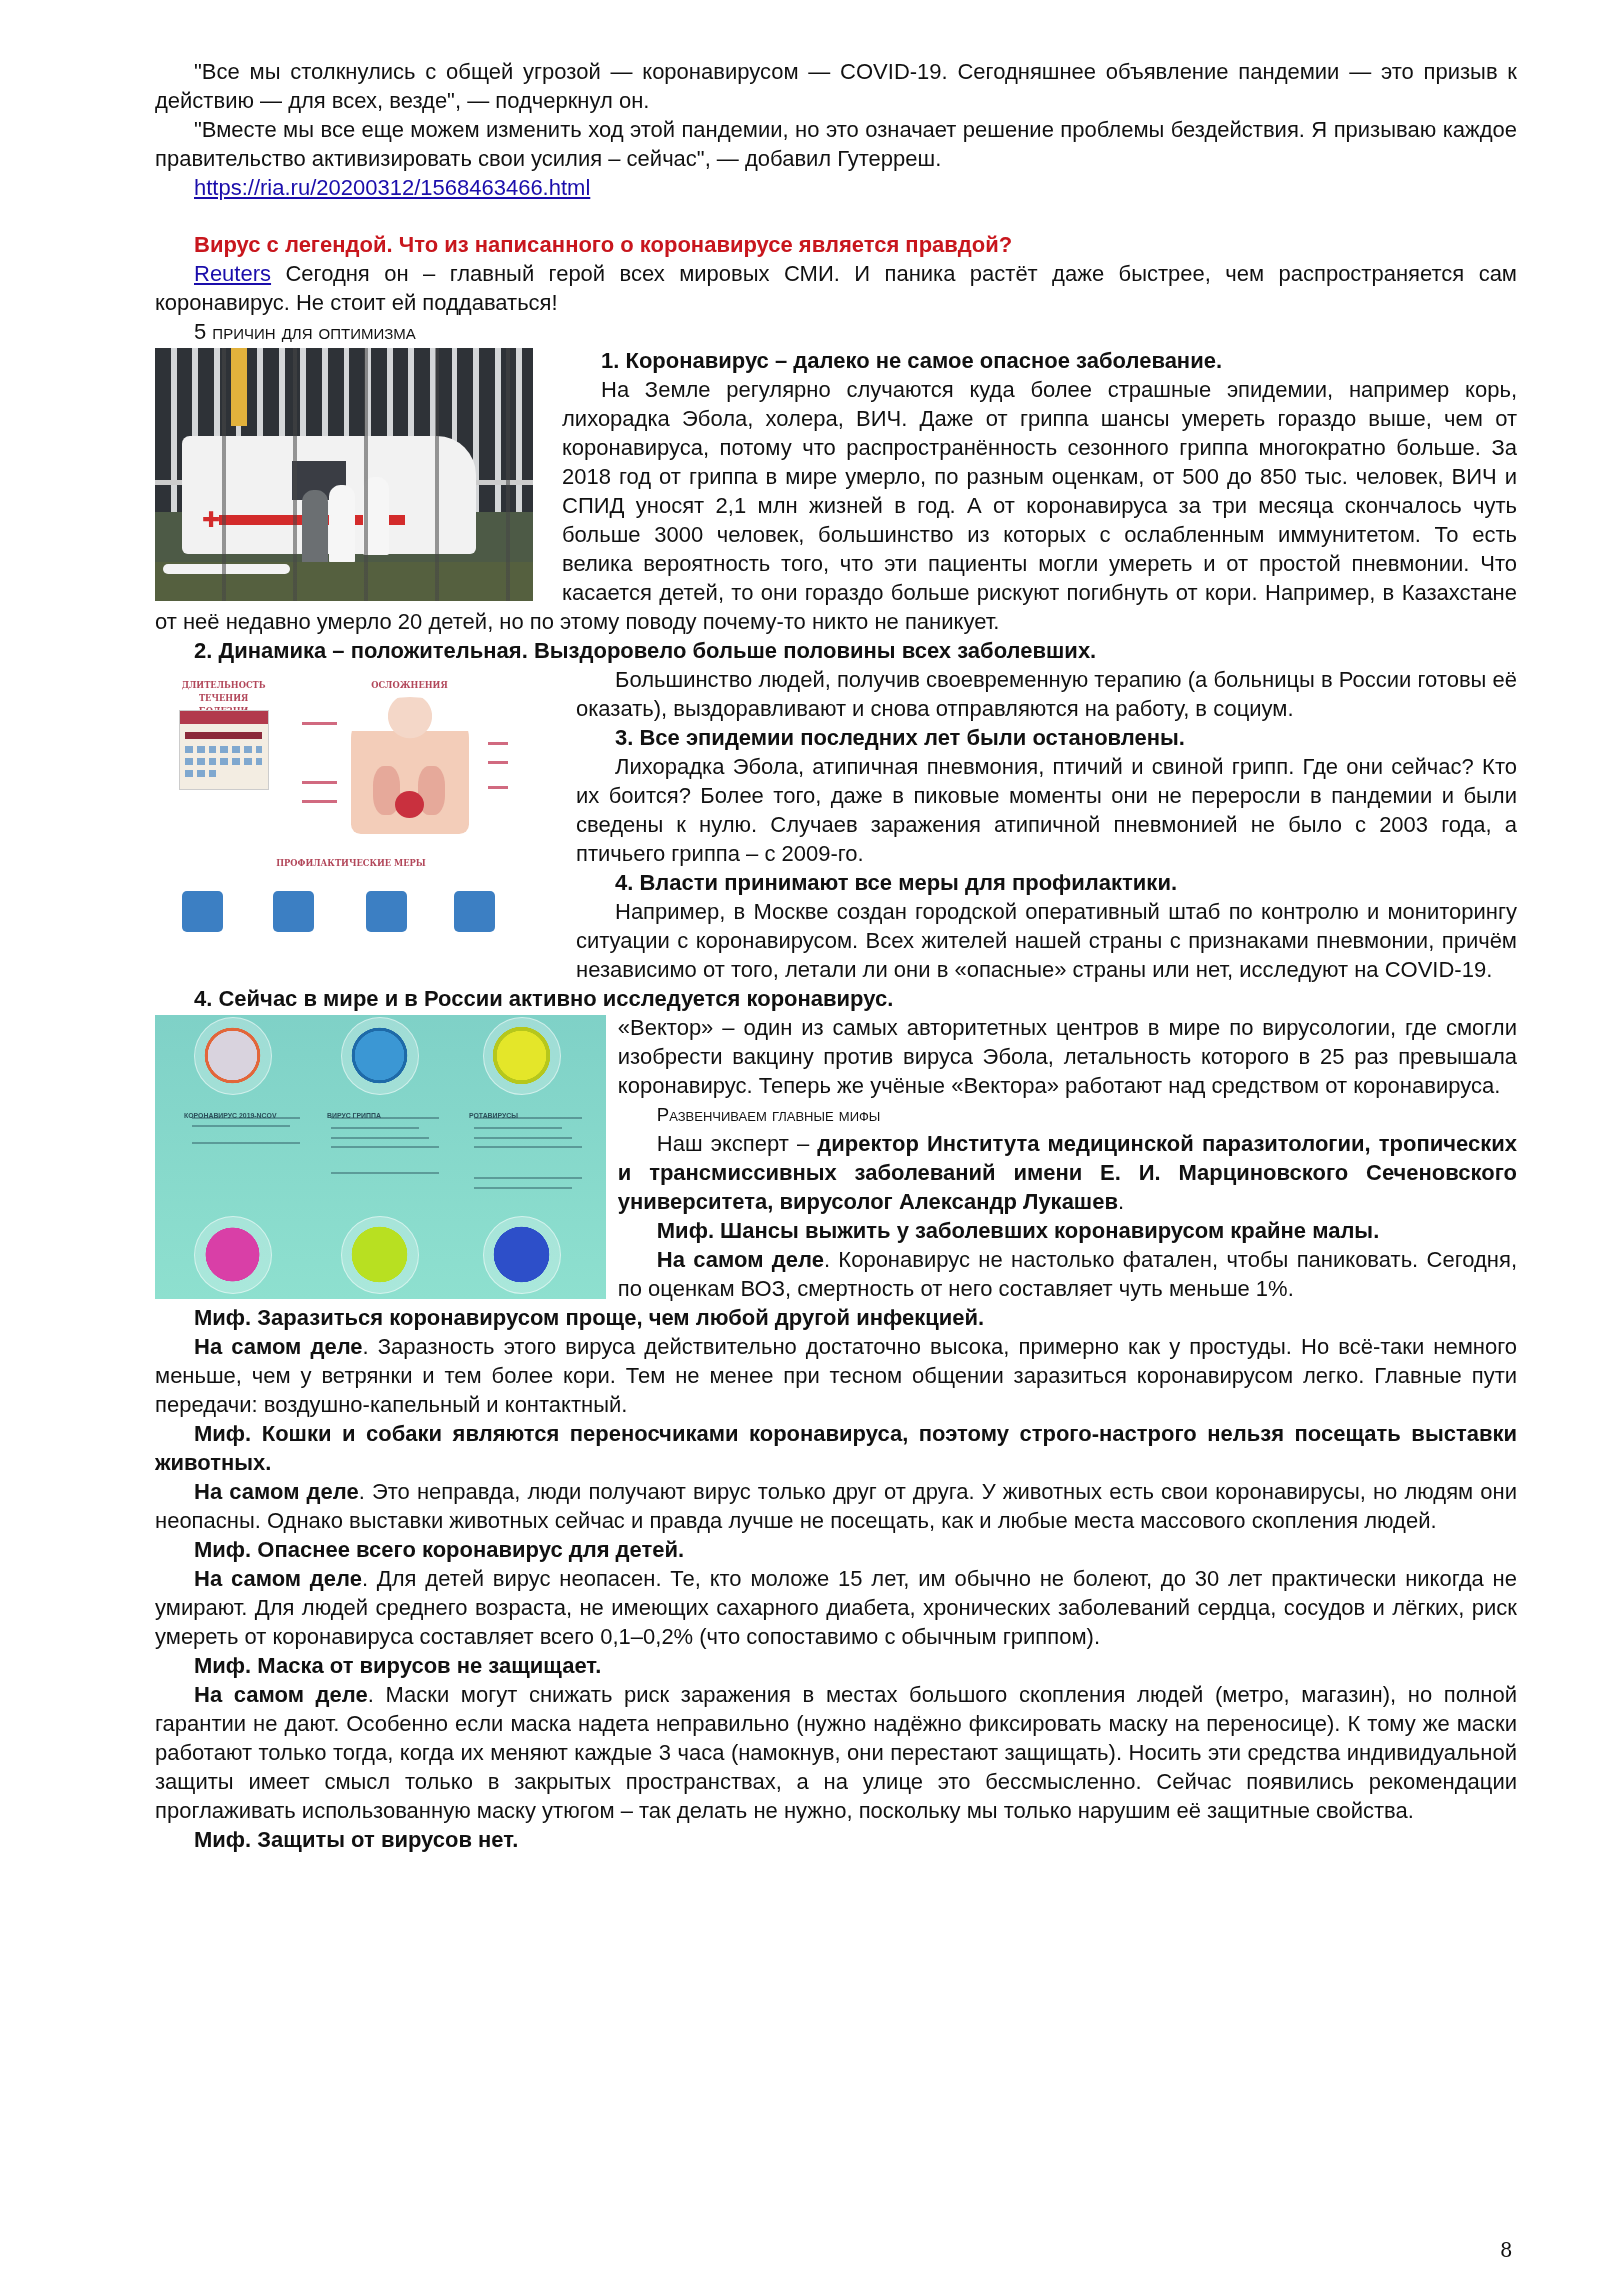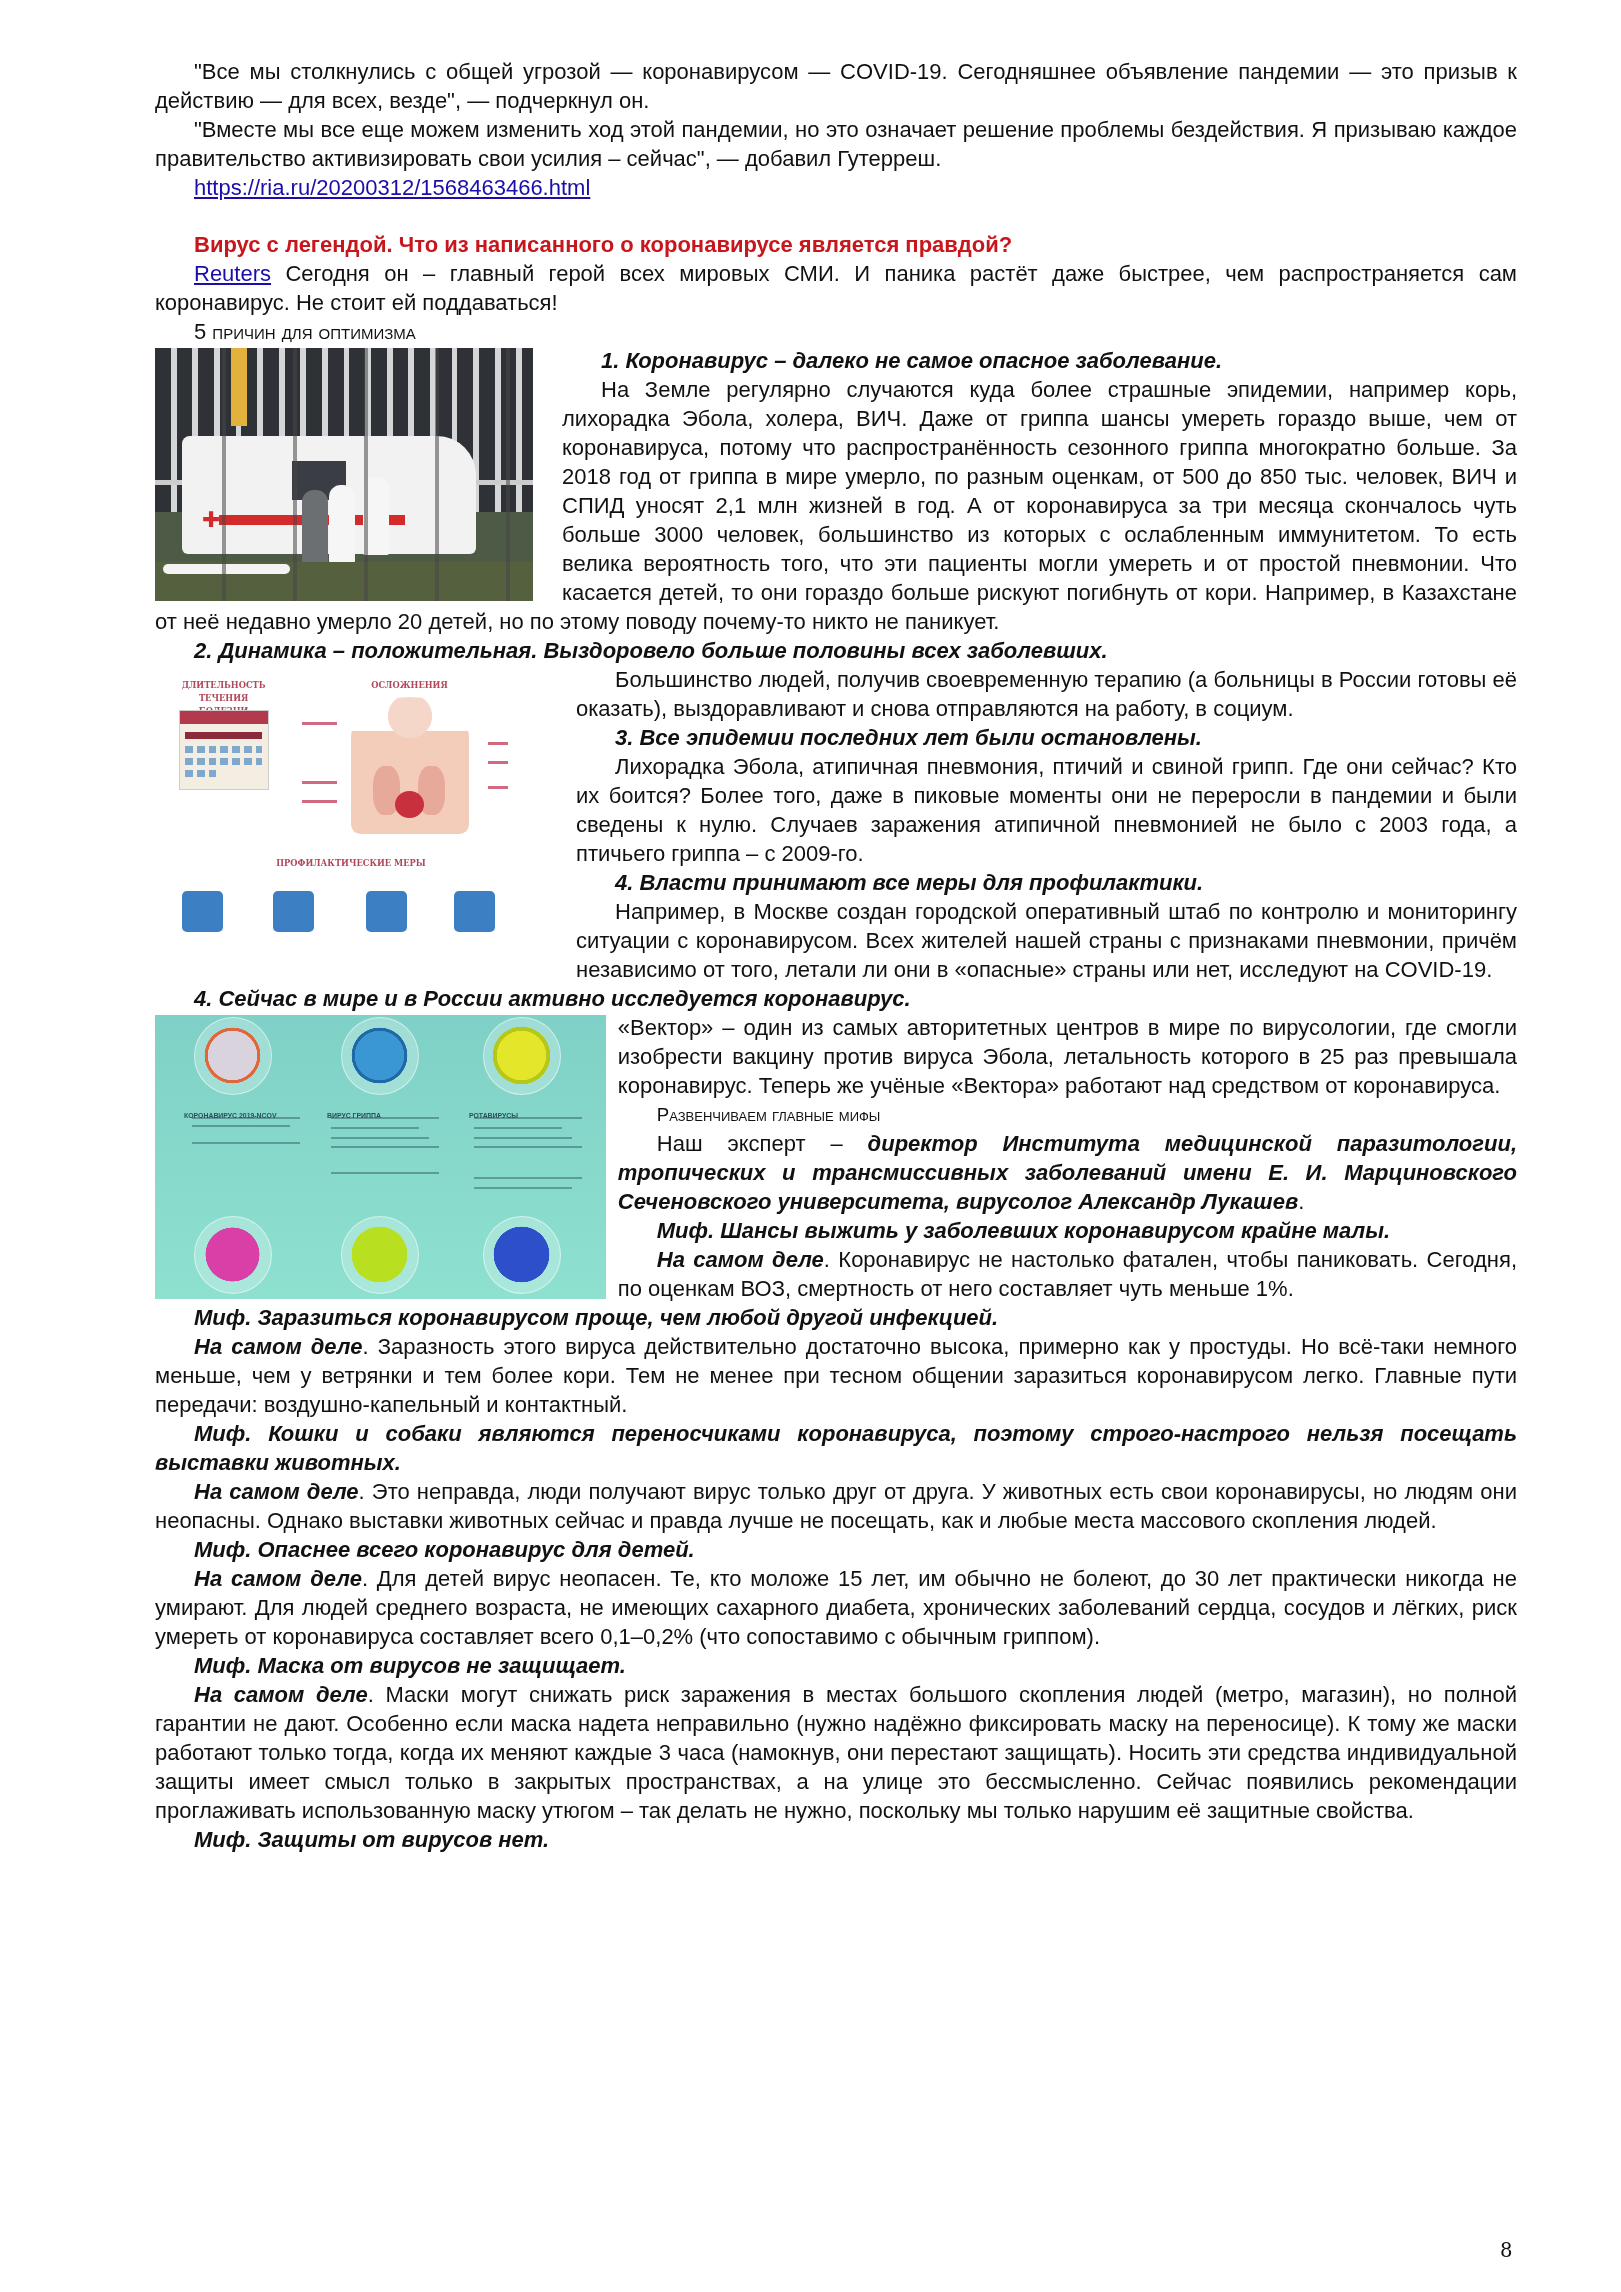--- a/index.html
+++ b/index.html
@@ -1,21 +1,21 @@
 <!DOCTYPE html>
 <html><head>
 <meta charset="utf-8">
 <style>
   html, body { margin: 0; padding: 0; background: #fff; }
   body { width: 1621px; height: 2293px; position: relative; overflow: hidden;
          font-family: "Liberation Sans", "DejaVu Sans", sans-serif; color: #111; }
   .page { position: absolute; left: 155px; top: 57px; width: 1362px; font-size: 22px; line-height: 29px; }
   p { margin: 0; text-align: justify; }
   .ind { text-indent: 39px; }
-  .b { font-weight: bold; font-style: italic; }
+  .b { font-weight: bold; }
   .red { color: #c8161d; font-weight: bold; }
   a { color: #1a0dab; text-decoration: underline; }
   .sc { font-variant: small-caps; }
   .fig { float: left; margin: 0 11.8px 3.9px 0; position: relative; overflow: hidden; }
   .pagenum { position: absolute; left: 1500px; top: 2239px; font-family: "DejaVu Serif", serif; font-size: 19.6px; }
 
   
   .photo1 { width: 378px; height: 253px; margin-top: 2px; margin-right: 29px;
             background: linear-gradient(#5b6068 0 60%, #4d5a46 60% 100%); }
   .photo1 .bldg { position: absolute; inset: 0 0 35% 0;

